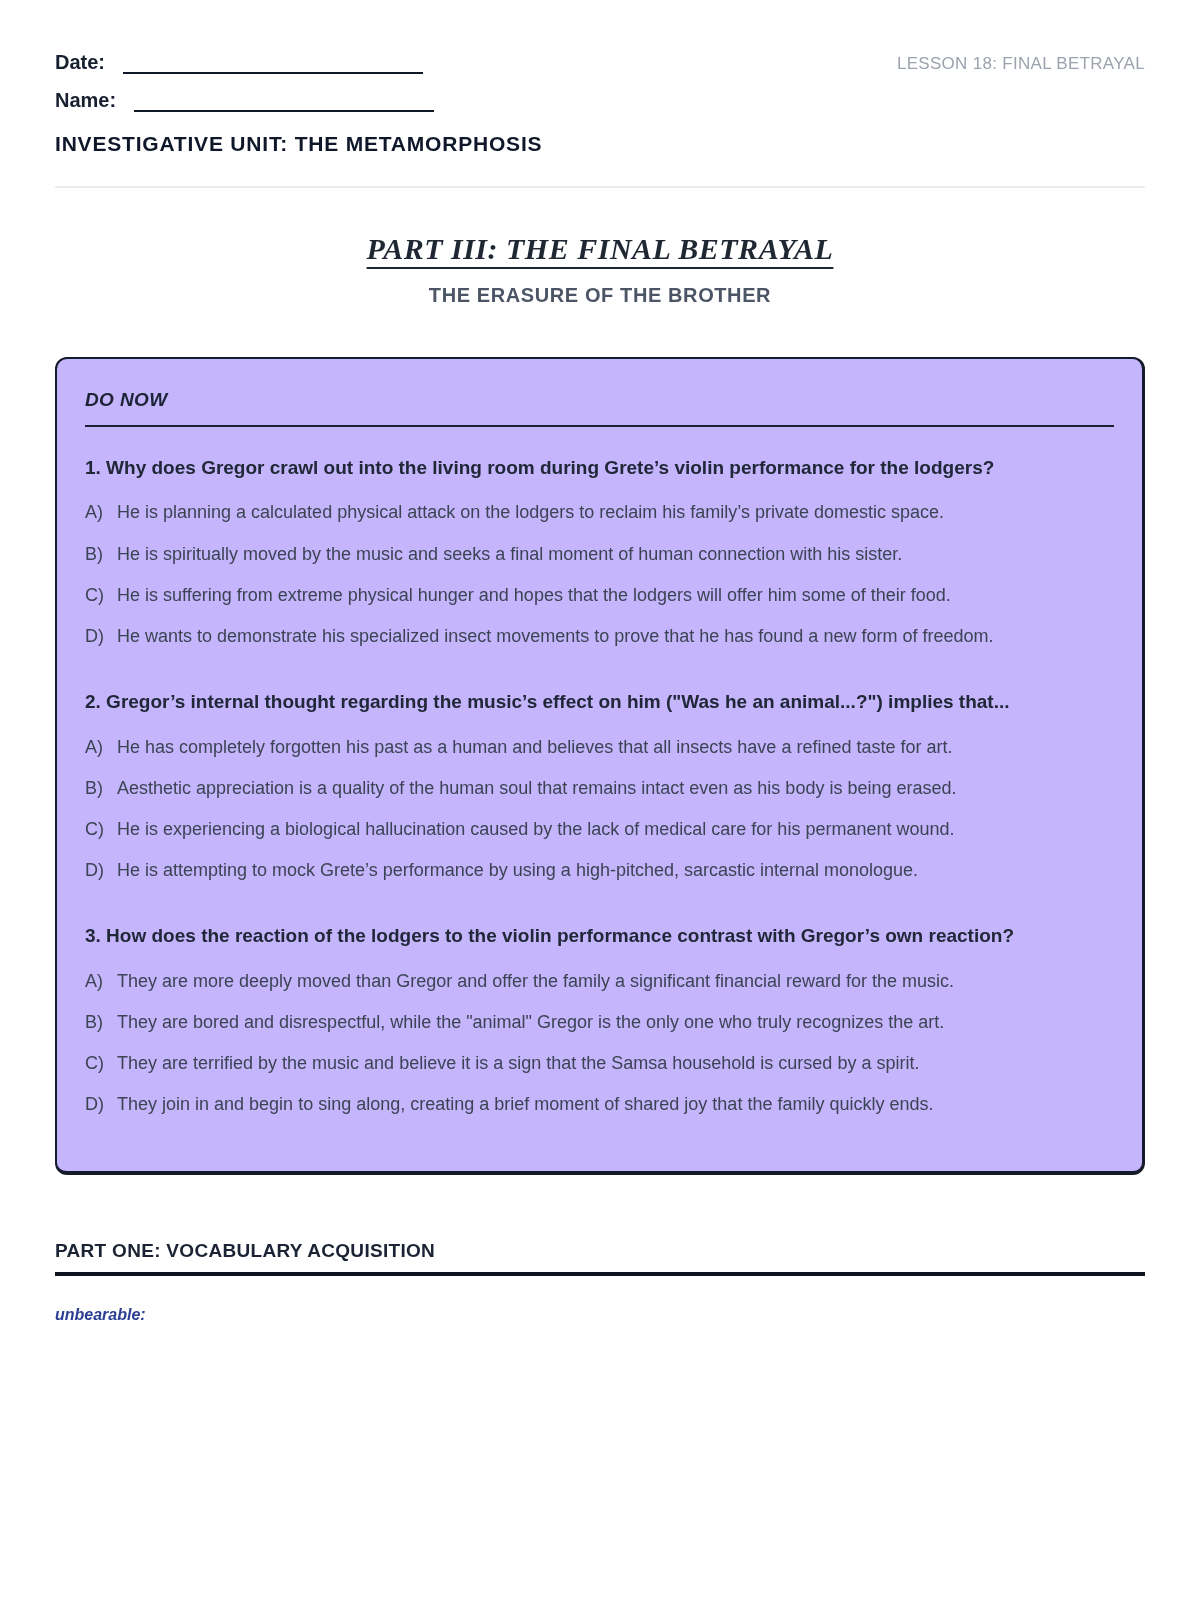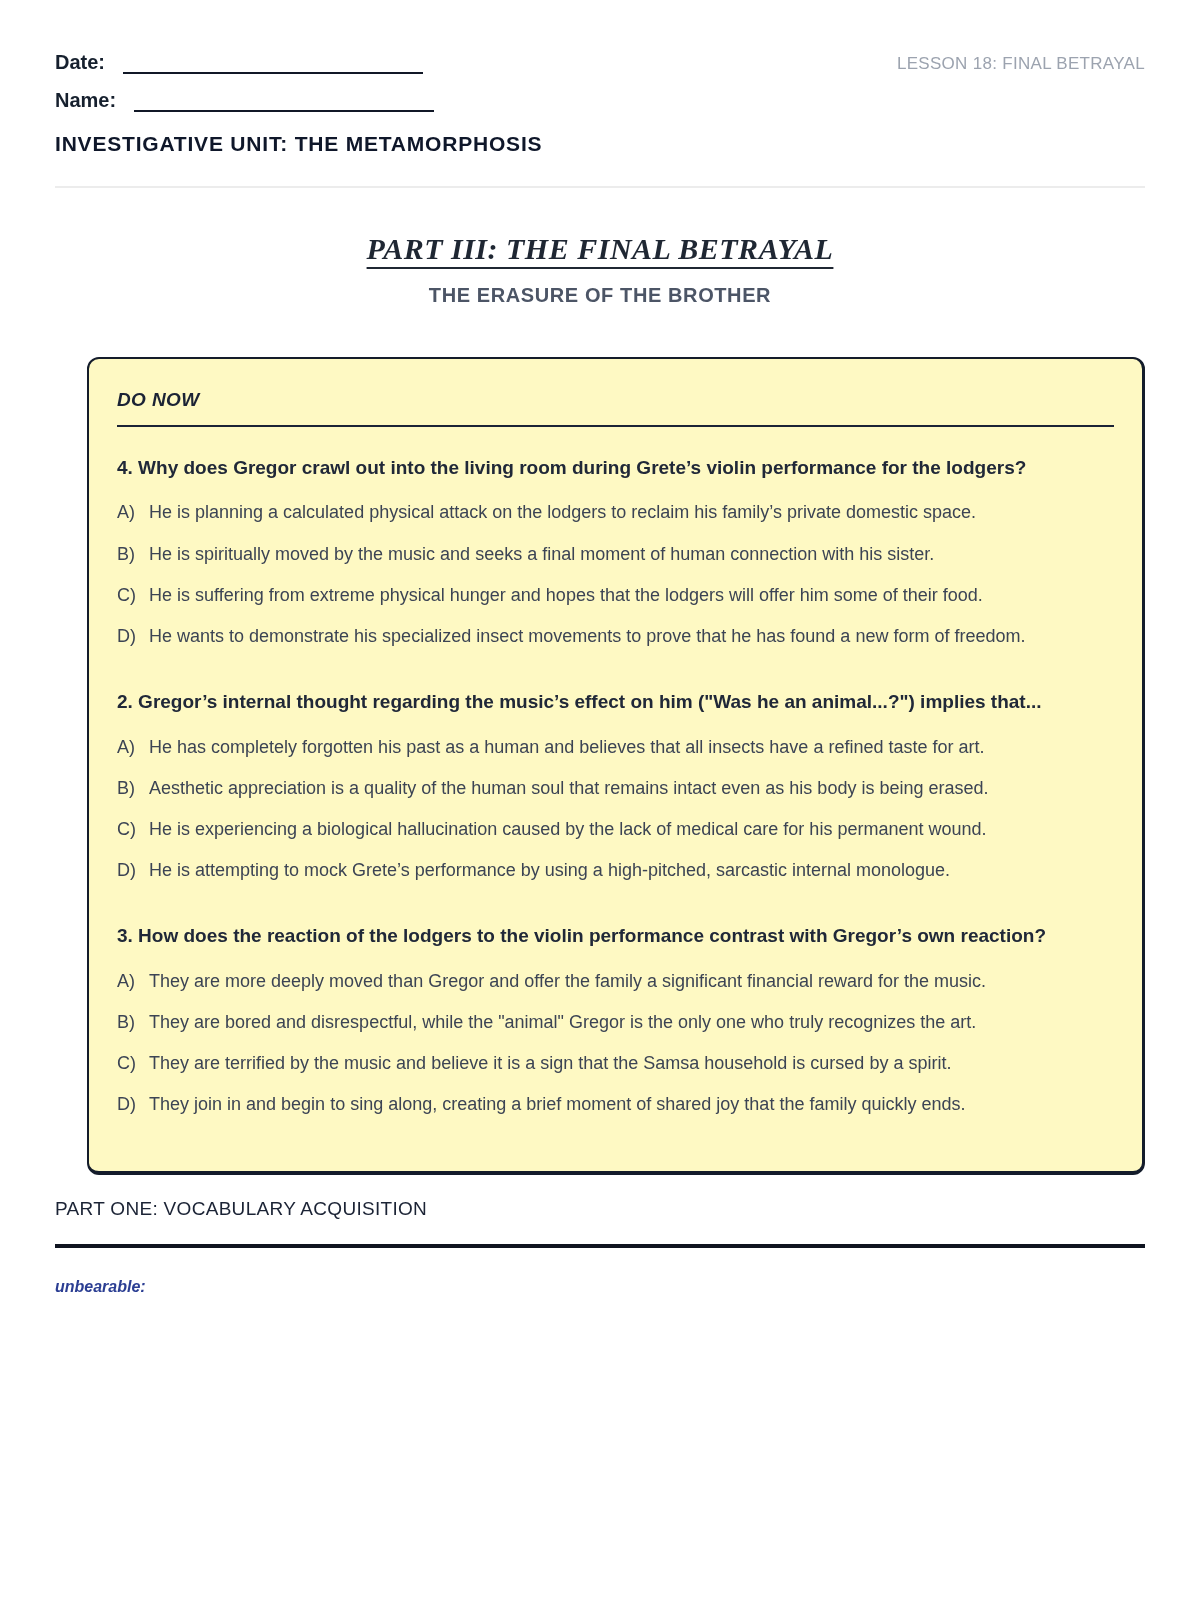--- a/index.html
+++ b/index.html
@@ -73,27 +73,26 @@
     margin-top: 18px;
     font-size: 20px;
     font-weight: bold;
     color: #4c5566;
     letter-spacing: 0.6px;
   }
 
   
   .do-now-card {
     margin-top: 50px;
-    background: #fef9c3;
+    background: #c4b5fd;
     border: 2px solid #141c2b;
     border-bottom-width: 4px;
     border-right-width: 3px;
     border-radius: 12px;
     padding: 30px 28px 40px 28px;
-    margin-left: 32px;
   }
   .do-now-heading {
     font-size: 19px;
     font-weight: bold;
     font-style: italic;
     color: #1b2335;
     letter-spacing: 0.4px;
   }
   .do-now-divider {
     border-top: 2px solid #1b2335;
@@ -122,27 +121,27 @@
   }
   .opt-text {
     font-size: 18px;
     color: #3c4454;
     line-height: 1.62;
     max-width: 950px;
   }
 
   
   .part-one-heading {
-    margin-top: 23px;
+    margin-top: 65px;
     font-size: 19px;
-    font-weight: normal;
+    font-weight: bold;
     color: #1b2335;
     letter-spacing: 0.3px;
     border-bottom: 4px solid #0f1420;
-    padding-bottom: 24px;
+    padding-bottom: 10px;
   }
   .vocab-term {
     margin-top: 30px;
     font-size: 16px;
     font-weight: bold;
     font-style: italic;
     color: #2b3e93;
   }
 </style>
 </head>
@@ -171,21 +170,21 @@
   <div class="title-block">
     <div><span class="main-title">PART III: THE FINAL BETRAYAL</span></div>
     <div class="subtitle">THE ERASURE OF THE BROTHER</div>
   </div>
 
   <div class="do-now-card">
     <div class="do-now-heading">DO NOW</div>
     <div class="do-now-divider"></div>
 
     <div class="question">
-      <div class="stem">4. Why does Gregor crawl out into the living room during Grete’s violin performance for the lodgers?</div>
+      <div class="stem">1. Why does Gregor crawl out into the living room during Grete’s violin performance for the lodgers?</div>
       <div class="option">
         <span class="opt-label">A)</span>
         <span class="opt-text">He is planning a calculated physical attack on the lodgers to reclaim his family’s private domestic space.</span>
       </div>
       <div class="option">
         <span class="opt-label">B)</span>
         <span class="opt-text">He is spiritually moved by the music and seeks a final moment of human connection with his sister.</span>
       </div>
       <div class="option">
         <span class="opt-label">C)</span>

